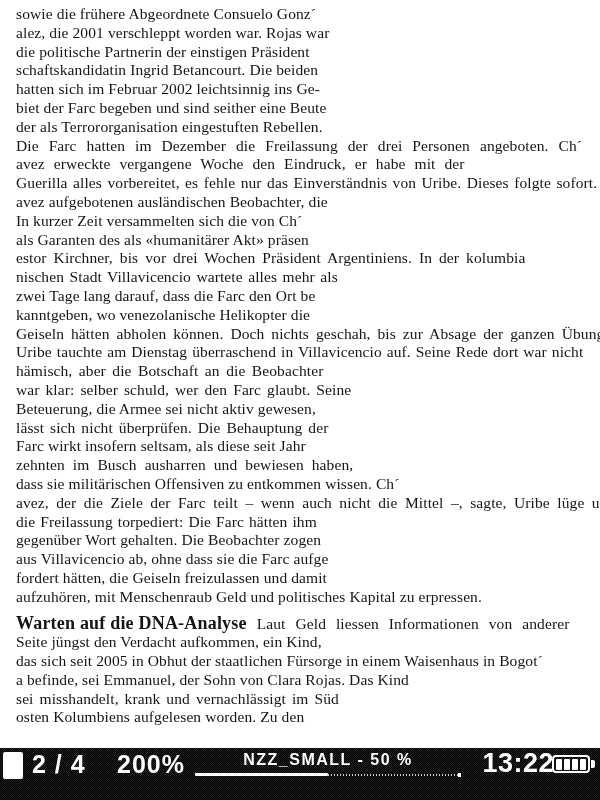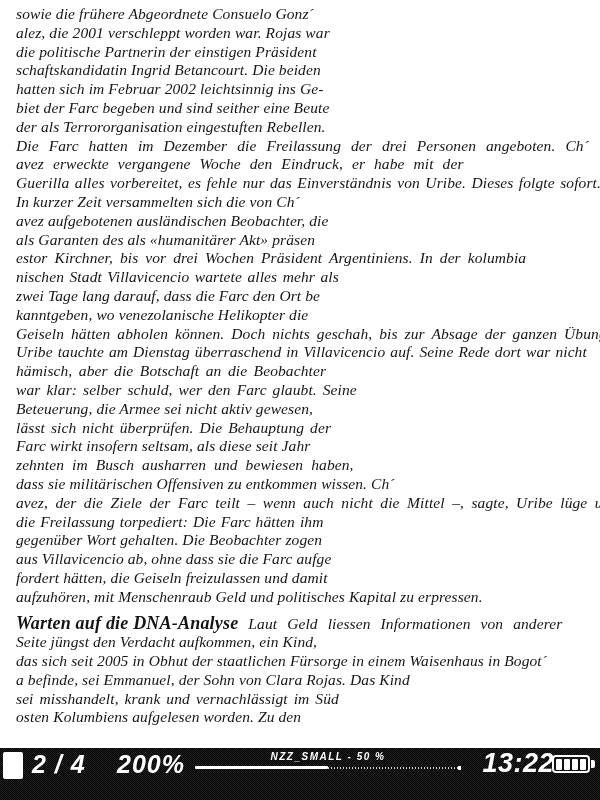--- a/index.html
+++ b/index.html
@@ -2,21 +2,20 @@
 <html><head>
 <meta charset="utf-8">
 <style>
   html,body{margin:0;padding:0;}
   .screen{
     position:relative;
     width:600px;height:800px;
     background:#ffffff;
     overflow:hidden;
     font-family:"Liberation Serif", serif;
-    font-style:italic;
   }
   
   .article{
     position:absolute;top:5px;left:16px;right:6px;
     color:#151515;
   }
   .line{
     font-size:15.5px;
     line-height:18.8px;
     white-space:nowrap;
@@ -68,21 +67,21 @@
   }
   .zoom-level{
     position:absolute;left:117px;top:2px;
     font-size:25px;letter-spacing:1px;
   }
   .doc-block{
     position:absolute;left:195px;top:3px;width:266px;
   }
   .doc-label{
     text-align:center;
-    font-size:10px;letter-spacing:1.5px;
+    font-size:16px;letter-spacing:1.5px;
     white-space:nowrap;
   }
   .progress-track{
     position:relative;margin-top:4px;height:4px;width:100%;
   }
   .progress-done{
     position:absolute;left:0;top:0;height:3px;
     background:#fff;border-radius:1px;
   }
   .progress-rest{
@@ -119,22 +118,22 @@
       <div class="line">sowie die frühere Abgeordnete Consuelo Gonz´</div>
       <div class="line">alez, die 2001 verschleppt worden war. Rojas war</div>
       <div class="line">die politische Partnerin der einstigen Präsident</div>
       <div class="line">schaftskandidatin Ingrid Betancourt. Die beiden</div>
       <div class="line">hatten sich im Februar 2002 leichtsinnig ins Ge-</div>
       <div class="line">biet der Farc begeben und sind seither eine Beute</div>
       <div class="line">der als Terrororganisation eingestuften Rebellen.</div>
       <div class="line">Die Farc hatten im Dezember die Freilassung der drei Personen angeboten. Ch´</div>
       <div class="line">avez erweckte vergangene Woche den Eindruck, er habe mit der</div>
       <div class="line">Guerilla alles vorbereitet, es fehle nur das Einverständnis von Uribe. Dieses folgte sofort.</div>
+      <div class="line">avez aufgebotenen ausländischen Beobachter, die</div>
       <div class="line">In kurzer Zeit versammelten sich die von Ch´</div>
-      <div class="line">avez aufgebotenen ausländischen Beobachter, die</div>
       <div class="line">als Garanten des als «humanitärer Akt» präsen</div>
       <div class="line">estor Kirchner, bis vor drei Wochen Präsident Argentiniens. In der kolumbia</div>
       <div class="line">nischen Stadt Villavicencio wartete alles mehr als</div>
       <div class="line">zwei Tage lang darauf, dass die Farc den Ort be</div>
       <div class="line">kanntgeben, wo venezolanische Helikopter die</div>
       <div class="line">Geiseln hätten abholen können. Doch nichts geschah, bis zur Absage der ganzen Übung.</div>
       <div class="line">Uribe tauchte am Dienstag überraschend in Villavicencio auf. Seine Rede dort war nicht</div>
       <div class="line">hämisch, aber die Botschaft an die Beobachter</div>
       <div class="line">war klar: selber schuld, wer den Farc glaubt. Seine</div>
       <div class="line">Beteuerung, die Armee sei nicht aktiv gewesen,</div>

